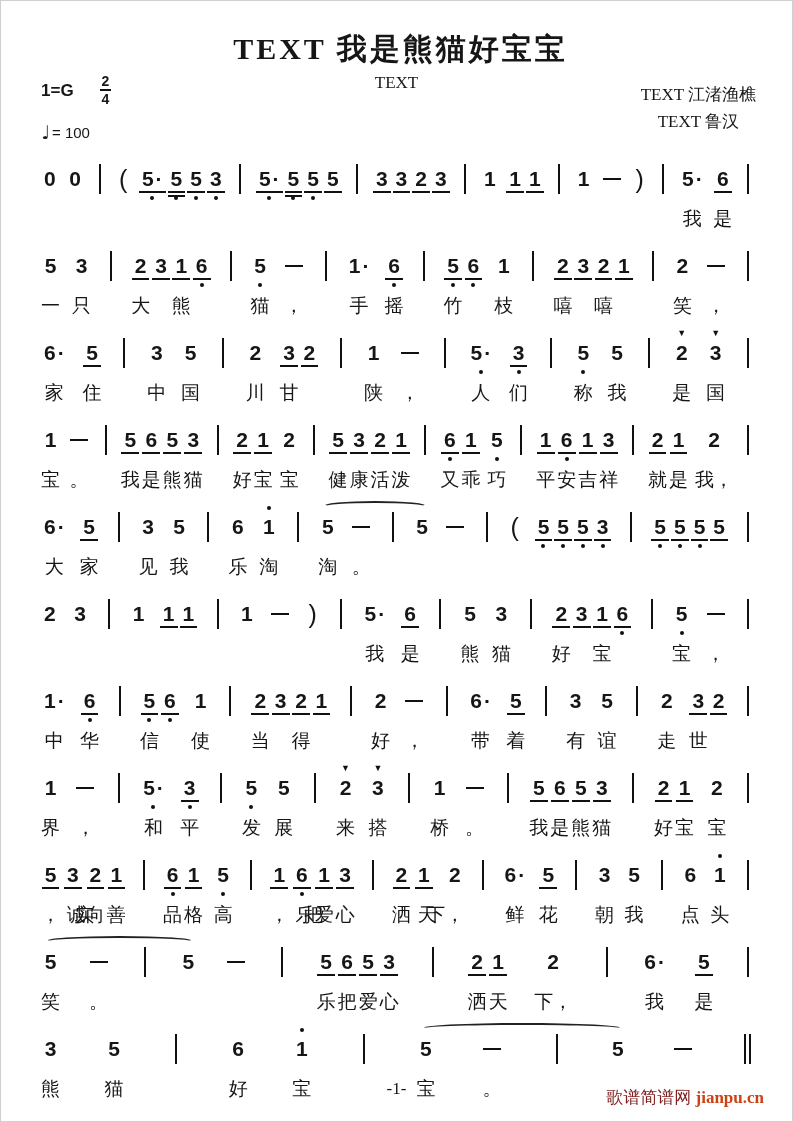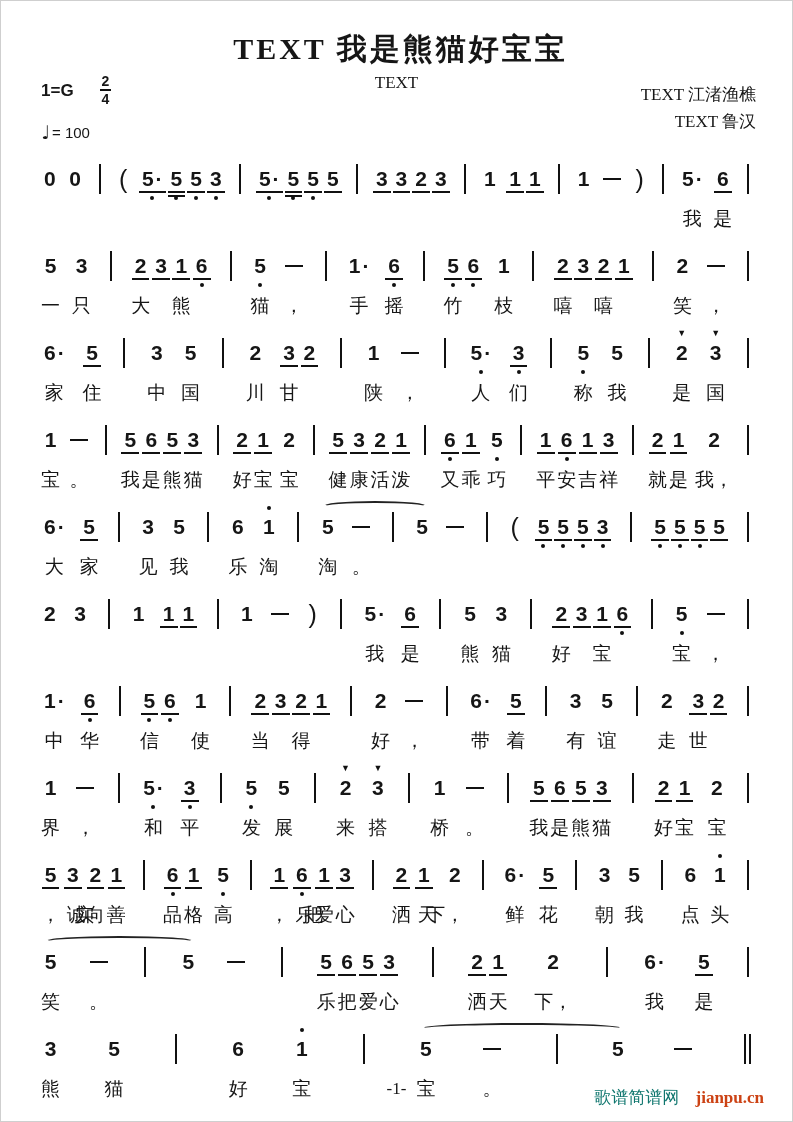--- a/index.html
+++ b/index.html
@@ -10,21 +10,21 @@
          font-size:30px;font-weight:700;letter-spacing:3px;}
   .subtitle{position:absolute;top:72px;left:0;width:100%;text-align:center;font-size:17px;}
   .keyblock{position:absolute;left:40px;top:74px;font-family:"Liberation Sans",sans-serif;}
   .keysig{font-size:17px;font-weight:700;display:flex;align-items:center;gap:16px;}
   .frac{display:inline-flex;flex-direction:column;align-items:center;font-size:14px;line-height:14px;
         font-weight:700;margin-left:10px;position:relative;top:-1px;}
   .frac .den{border-top:2px solid #111;padding:1px 2px 0 2px;}
   .frac .numr{padding:0 2px 1px 2px;}
   .tempo{margin-top:14px;font-size:15px;display:flex;align-items:center;}
   .tempo .glyph{font-family:"DejaVu Sans",sans-serif;font-size:19px;margin-right:2px;}
-  .credits{position:absolute;right:36px;top:80px;text-align:right;font-size:17px;line-height:27px;}
+  .credits{position:absolute;right:36px;top:80px;text-align:center;font-size:17px;line-height:27px;}
   
   .sheet{position:absolute;top:150px;left:40px;right:36px;}
   .system{display:flex;justify-content:space-between;align-items:flex-start;
           margin-bottom:8px;position:relative;}
   .grp{display:flex;align-items:flex-start;column-gap:2px;}
   .tok{display:flex;flex-direction:column;align-items:center;}
   .top{height:13px;display:flex;align-items:flex-end;justify-content:center;
        font-size:9px;line-height:10px;color:#111;}
   .num{position:relative;height:30px;display:flex;align-items:center;justify-content:center;
        font-family:"Liberation Sans",sans-serif;font-weight:700;font-size:21px;
@@ -40,22 +40,22 @@
   .sq{letter-spacing:-0.55em;text-indent:0.25em;}
   .barv{width:2px;height:30px;background:#111;}
   .dbl{display:flex;gap:3px;}
   .dashln{width:18px;height:2px;background:#111;}
   .paren{font-size:25px;font-weight:400;font-family:"Liberation Sans",sans-serif;}
   .slur{position:absolute;height:11px;border:2px solid transparent;border-top:2px solid #222;
         border-radius:100% 100% 0 0;box-sizing:border-box;pointer-events:none;}
   
   .pagenum{position:absolute;bottom:22px;left:0;width:100%;text-align:center;font-size:17px;}
   .watermark{position:absolute;right:28px;bottom:12px;font-size:17px;white-space:nowrap;}
-  .wm-site{color:#0f766e;}
-  .wm-url{color:#cc4214;font-weight:700;margin-left:12px;}
+  .wm-site{color:#7f1d1d;}
+  .wm-url{color:#cc4214;font-weight:700;margin-left:0;}
 </style>
 </head>
 <body>
 
 <div class="page">
 
   <div class="title">TEXT 我是熊猫好宝宝</div>
   <div class="subtitle">TEXT</div>
 
   <div class="keyblock">

